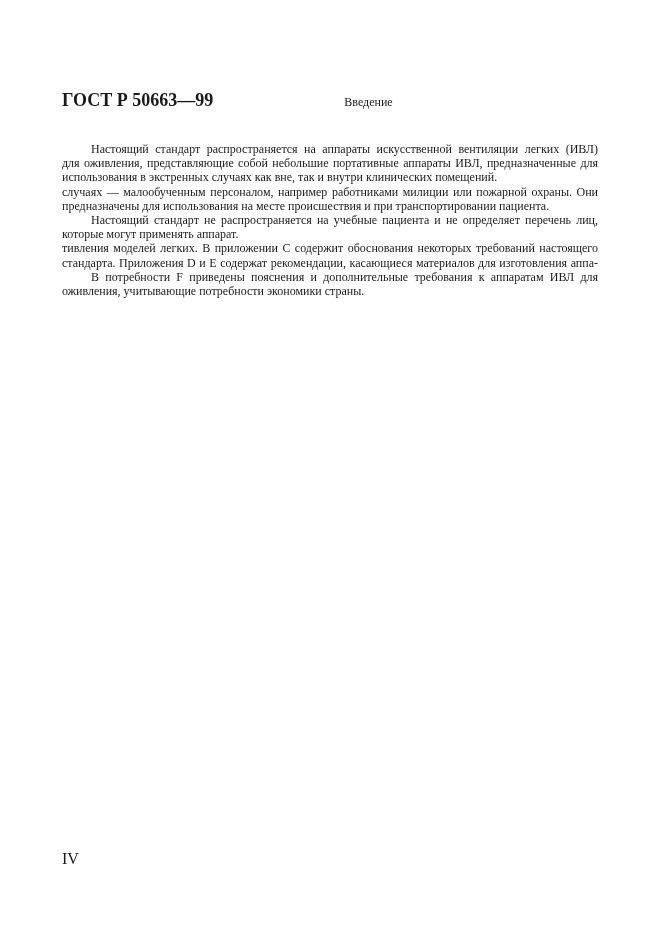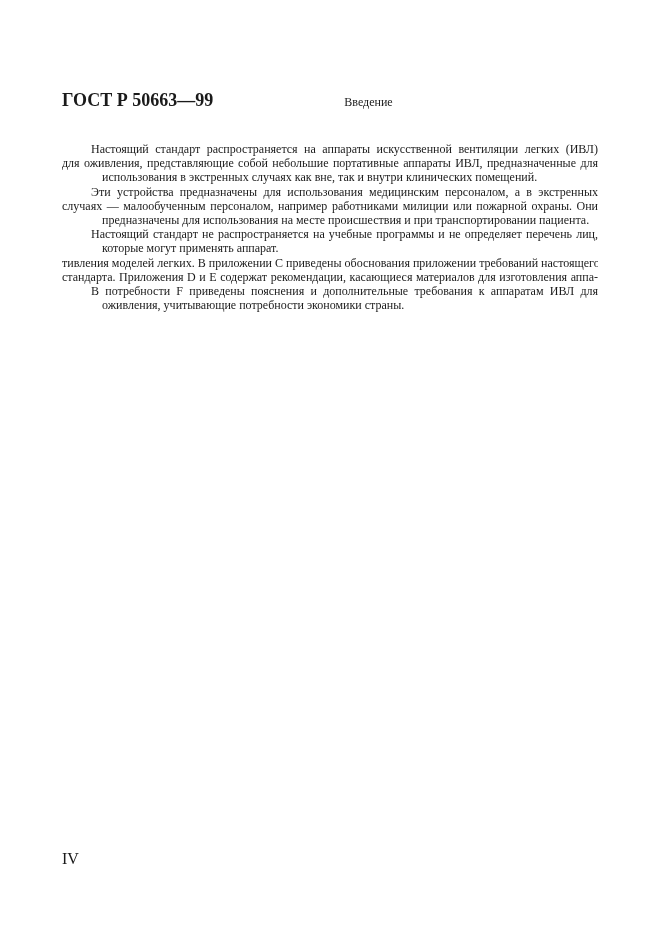--- a/index.html
+++ b/index.html
@@ -5,48 +5,47 @@
     html, body { margin: 0; padding: 0; background: #ffffff; }
     body { width: 661px; height: 936px; position: relative; overflow: hidden;
            font-family: "Liberation Serif", "DejaVu Serif", serif; color: #1a1a1a; }
     .header { position: absolute; left: 62px; top: 90px; font-weight: bold;
               font-size: 18px; letter-spacing: 0; }
     .title { position: absolute; left: 0; width: 661px; top: 95px; text-align: center;
              font-size: 12px; padding-left: 38px; }
     .body-text { position: absolute; left: 62px; top: 142px; width: 536px; font-size: 12px; }
     .line { height: 14.2px; line-height: 14.2px; white-space: nowrap;
             text-align: justify; text-align-last: justify; overflow: hidden; }
-    .line.last { text-align-last: left; margin-left: 40px; }
+    .line.last { text-align-last: left; }
     .line.indent { padding-left: 29px; }
     .page-number { position: absolute; left: 62px; top: 850px; font-size: 16px; }
   </style>
 </head>
 <body>
 
 <div>
   <div class="header">ГОСТ Р 50663—99</div>
   <div class="title">Введение</div>
 
   <div class="body-text">
     <div>
       <div class="line indent">Настоящий  стандарт распространяется на аппараты искусственной вентиляции легких (ИВЛ)</div>
       <div class="line">для оживления, представляющие собой небольшие портативные аппараты ИВЛ, предназначенные для</div>
       <div class="line last">использования в экстренных случаях как вне, так и внутри клинических помещений.</div>
     </div>
     <div>
-      <div class="line indent">Эти устройства предназначены для использования медицинским персоналом, а в экстренных</div>
       <div class="line">случаях — малообученным персоналом, например работниками милиции или пожарной охраны. Они</div>
       <div class="line last">предназначены для использования на месте происшествия и при транспортировании пациента.</div>
     </div>
     <div>
-      <div class="line indent">Настоящий стандарт не распространяется на учебные программы и не определяет перечень лиц,</div>
+      <div class="line indent">Настоящий стандарт не распространяется на учебные пациента и не определяет перечень лиц,</div>
       <div class="line last">которые могут применять аппарат.</div>
     </div>
     <div>
-      <div class="line">тивления моделей легких. В приложении С приведены обоснования приложении требований настоящего</div>
+      <div class="line">тивления моделей легких. В приложении С содержит обоснования некоторых требований настоящего</div>
       <div class="line">стандарта. Приложения D и E содержат рекомендации, касающиеся материалов для изготовления аппа-</div>
     </div>
     <div>
       <div class="line indent">В потребности F приведены пояснения и дополнительные требования к аппаратам ИВЛ для</div>
       <div class="line last">оживления, учитывающие потребности экономики страны.</div>
     </div>
   </div>
 
   <div class="page-number">IV</div>
 </div>

